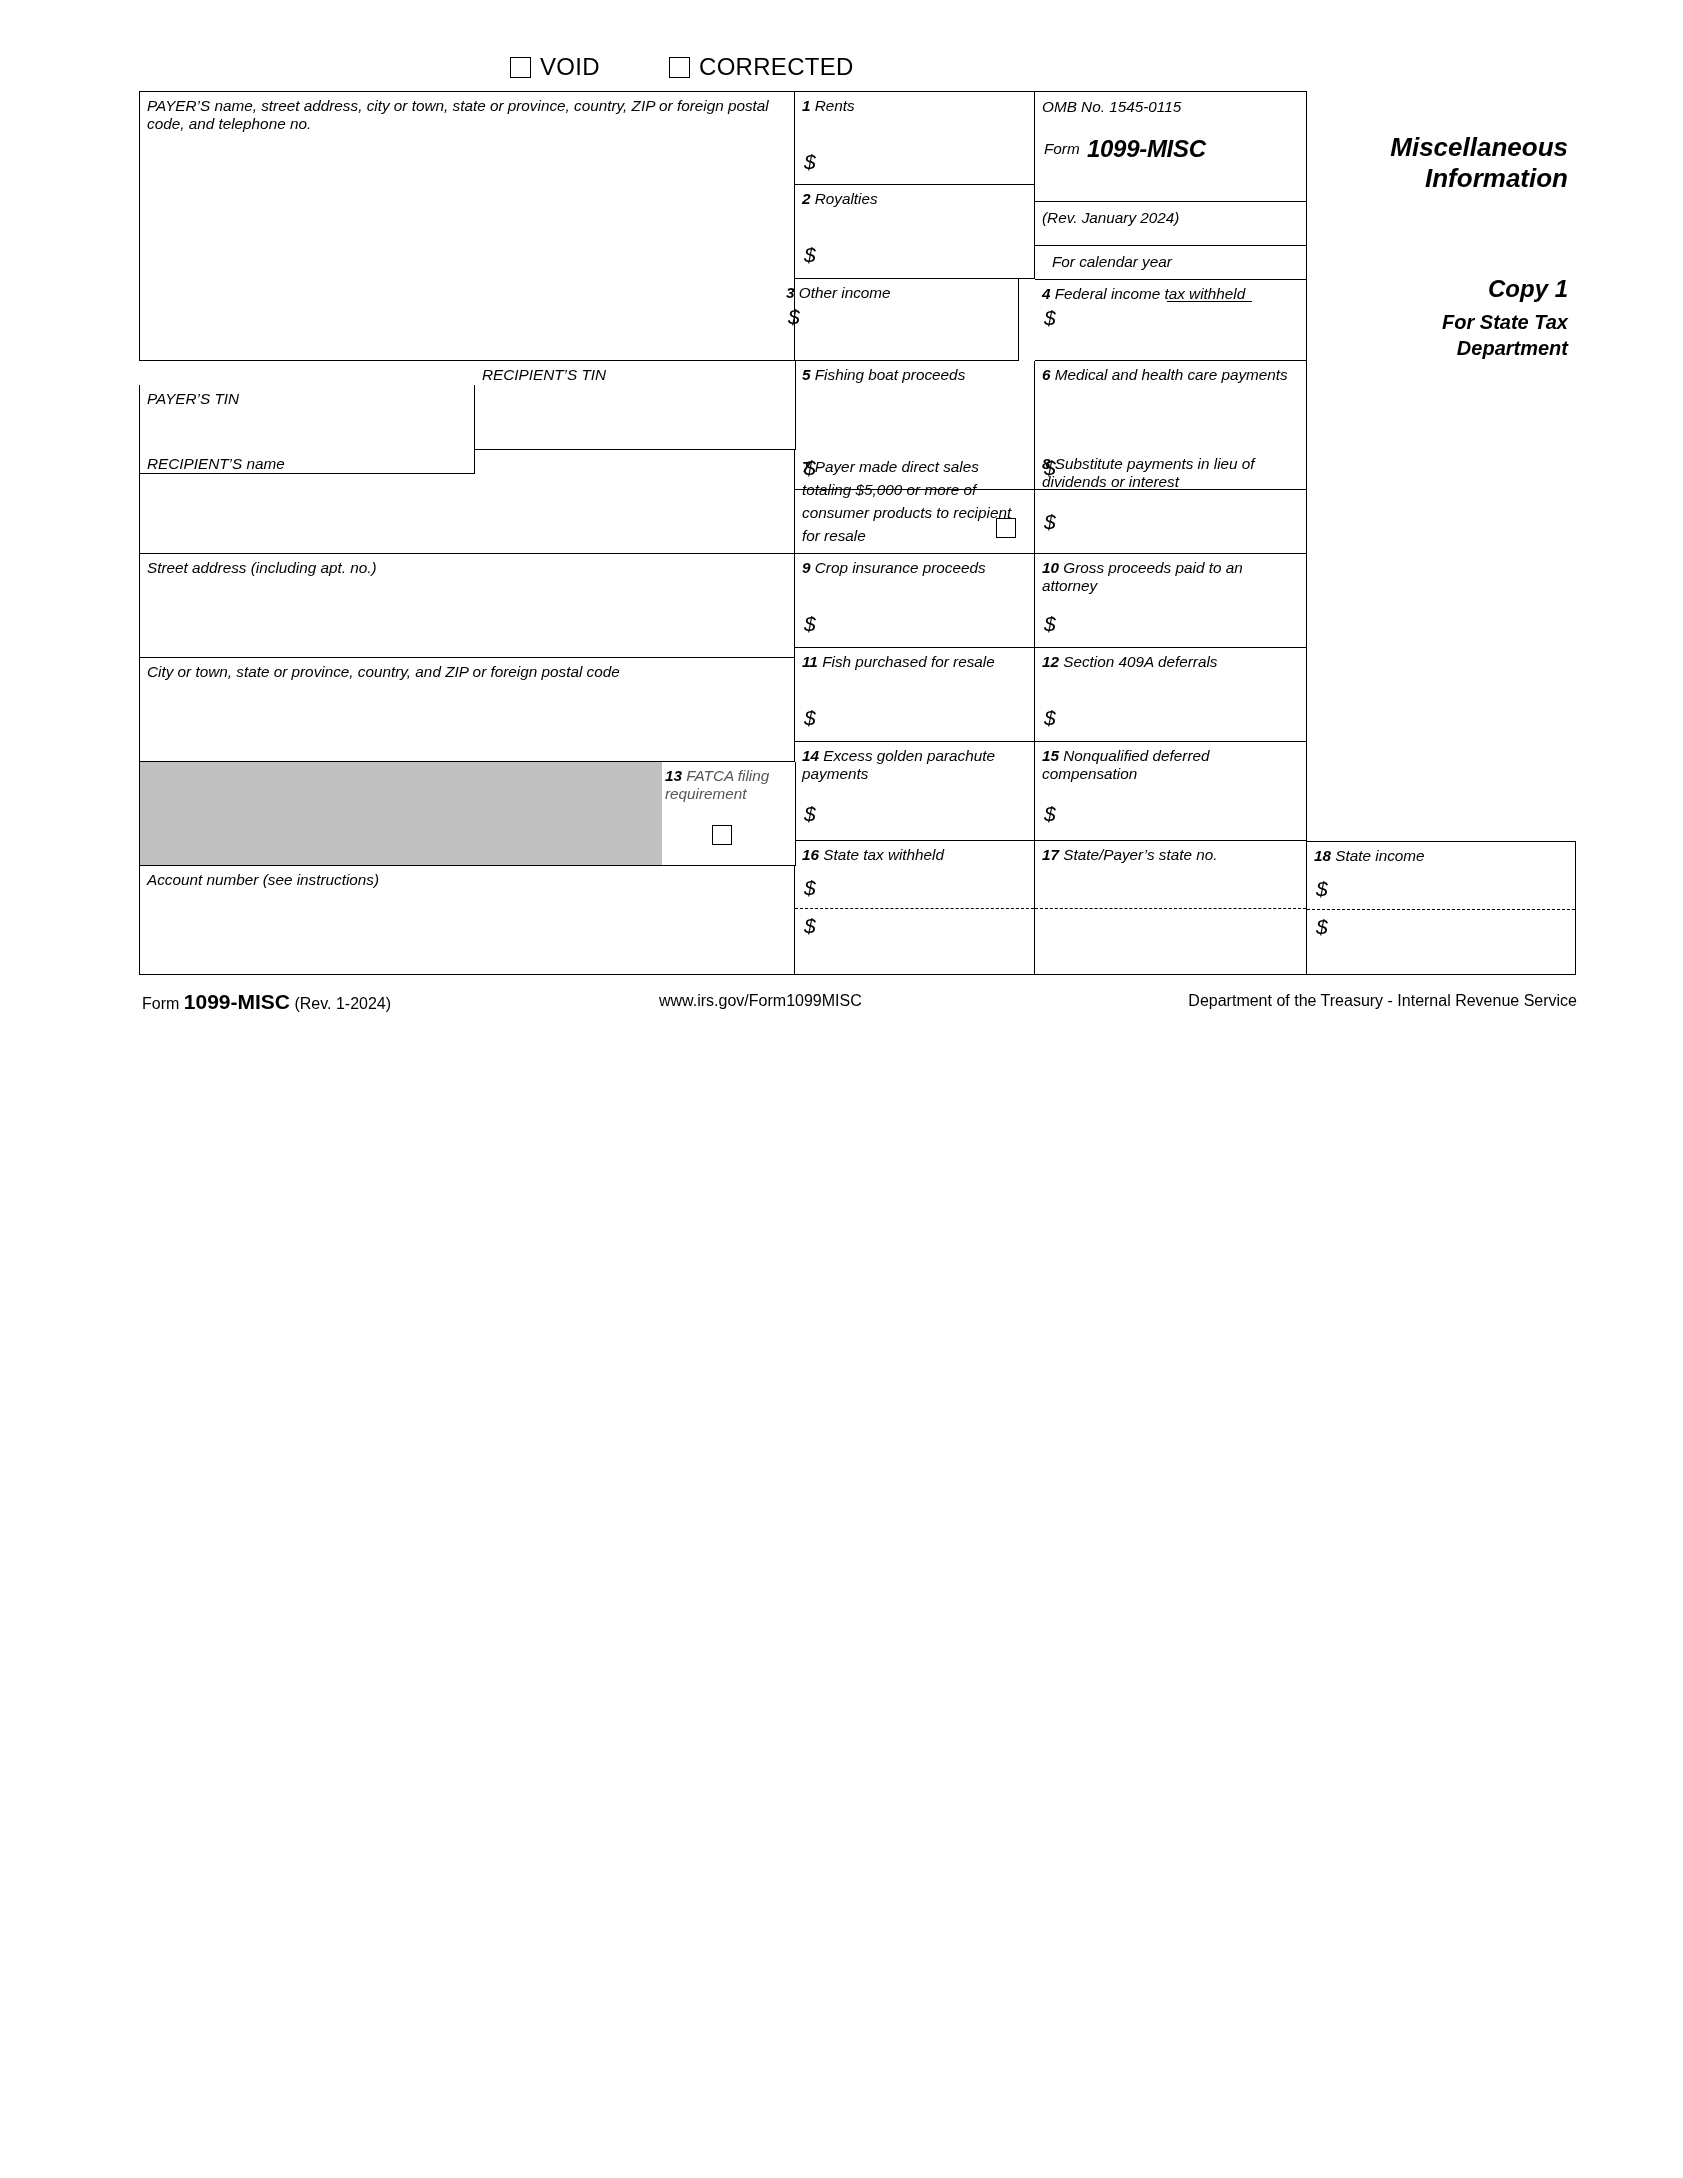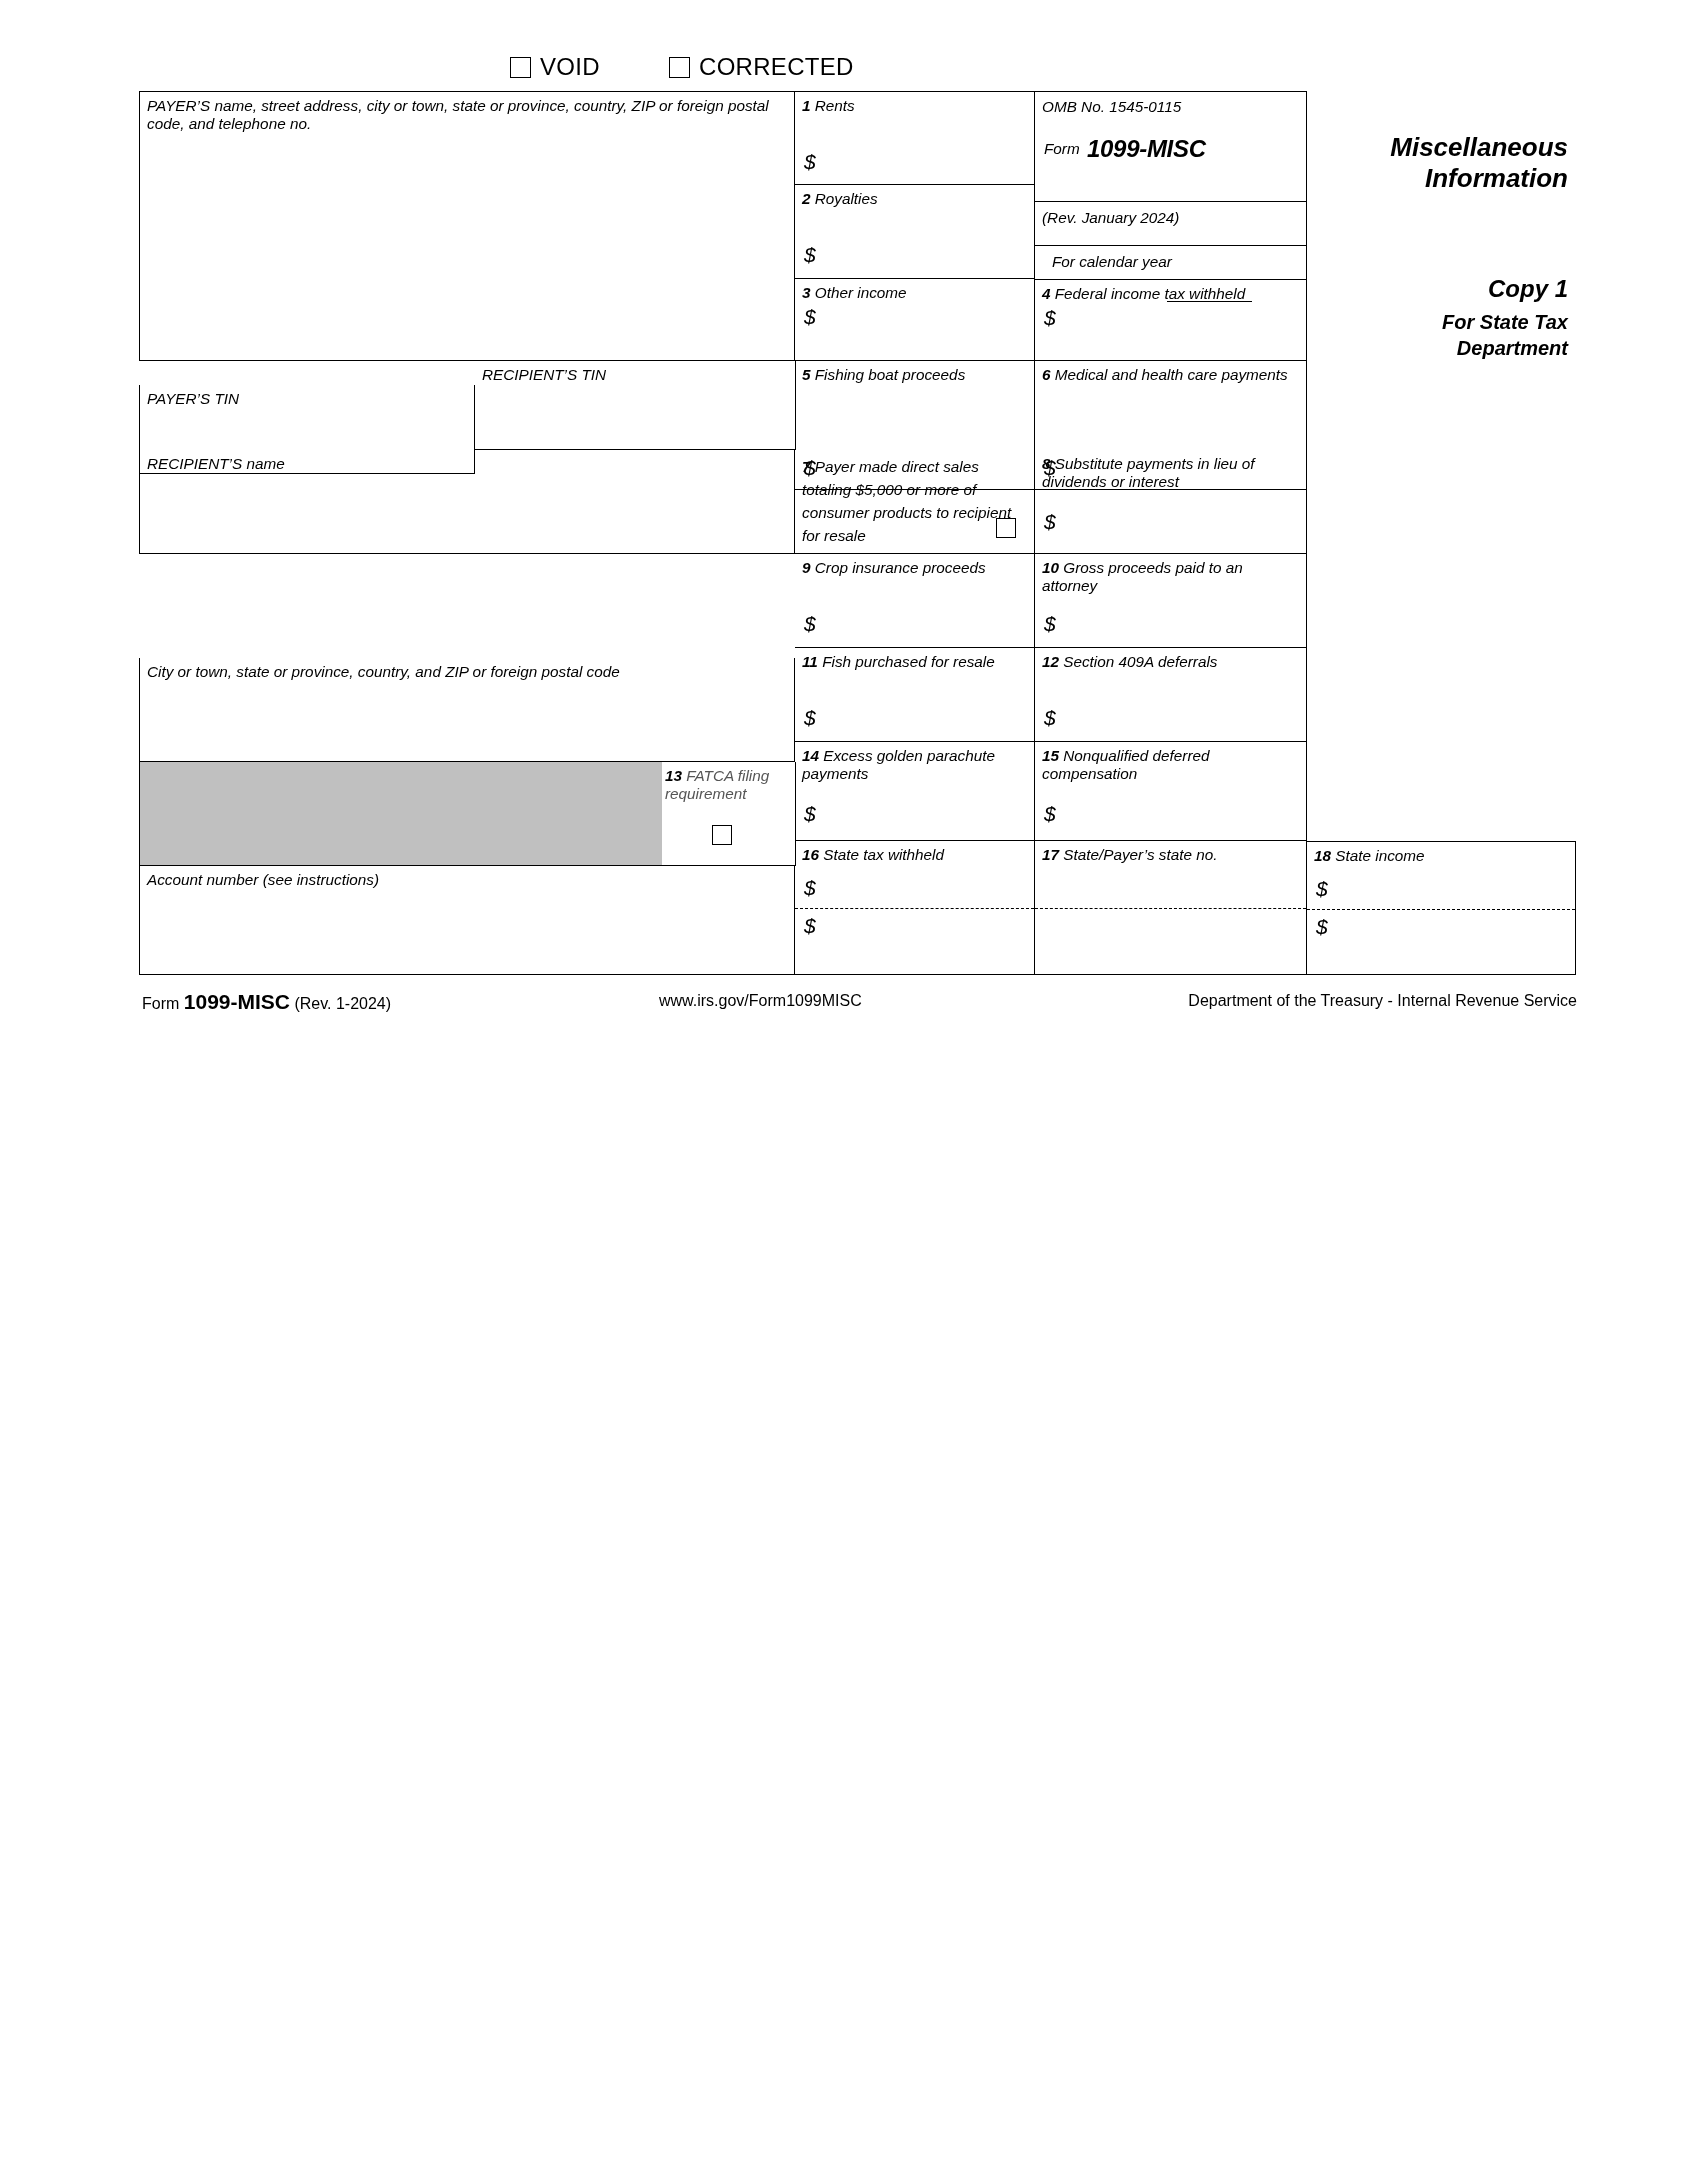--- a/index.html
+++ b/index.html
@@ -166,21 +166,21 @@
     <div class="cell br bt bb" style="left:656px; top:0px; width:240px; height:94px;">
       <span class="lbl"><span class="lbl-num">1</span> <span>Rents</span></span>
       <span class="dollar" style="left:9px; top:59px;">$</span>
     </div>
 
     <div class="cell br bb" style="left:656px; top:94px; width:240px; height:94px;">
       <span class="lbl"><span class="lbl-num">2</span> <span>Royalties</span></span>
       <span class="dollar" style="left:9px; top:59px;">$</span>
     </div>
 
-    <div class="cell br bb" style="left:656px; top:188px; width:240px; height:82px;">
+    <div class="cell br bb" style="left:640px; top:188px; width:240px; height:82px;">
       <span class="lbl"><span class="lbl-num">3</span> <span>Other income</span></span>
       <span class="dollar" style="left:9px; top:27px;">$</span>
     </div>
 
     <div class="cell br bt bb" style="left:896px; top:0px; width:272px; height:111px;">
       <span class="lbl" style="padding-top:6px;">OMB No. 1545-0115</span>
       <span style="position:absolute; left:9px; top:48px; font-size:15.3px;">Form</span>
       <span class="formnum" style="position:absolute; left:52px; top:43px;">1099-MISC</span>
     </div>
 
@@ -224,20 +224,23 @@
     <div class="cell br bb" style="left:656px; top:359px; width:240px; height:104px;">
       <span class="lbl" style="padding-right:6px; line-height:23px;"><span class="lbl-num">7</span> <span style="display:inline;">Payer made direct sales totaling $5,000 or more of consumer products to recipient for resale</span></span>
       <span class="boxcheck" style="left:201px; top:68px;"></span>
     </div>
 
     <div class="cell br bb" style="left:896px; top:359px; width:272px; height:104px;">
       <span class="lbl" style="padding-right:6px;"><span class="lbl-num">8</span> <span style="display:inline;">Substitute payments in lieu of dividends or interest</span></span>
       <span class="dollar" style="left:9px; top:61px;">$</span>
     </div>
 
+    <div class="cell bl br bb" style="left:0px; top:463px; width:656px; height:104px;">
+      <span class="lbl">Street address (including apt. no.)</span>
+    </div>
 
     <div class="cell br bb" style="left:656px; top:463px; width:240px; height:94px;">
       <span class="lbl"><span class="lbl-num">9</span> <span>Crop insurance proceeds</span></span>
       <span class="dollar" style="left:9px; top:59px;">$</span>
     </div>
 
     <div class="cell br bb" style="left:896px; top:463px; width:272px; height:94px;">
       <span class="lbl" style="padding-right:6px;"><span class="lbl-num">10</span> <span style="display:inline;">Gross proceeds paid to an attorney</span></span>
       <span class="dollar" style="left:9px; top:59px;">$</span>
     </div>

